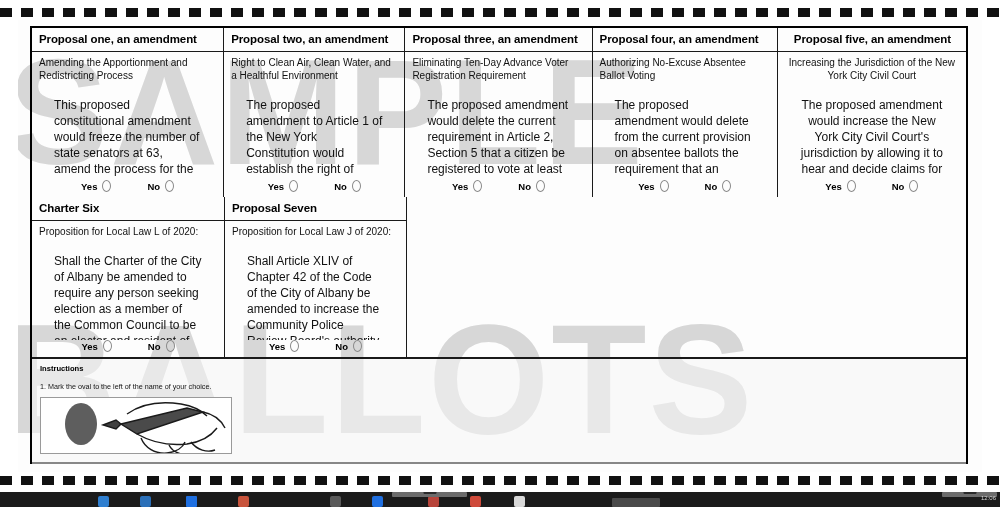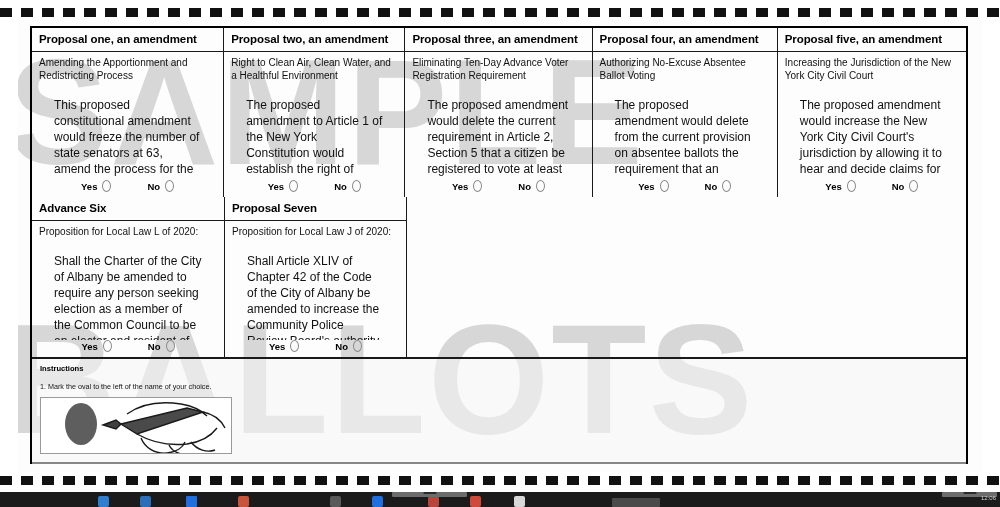--- a/index.html
+++ b/index.html
@@ -75,21 +75,21 @@
   .row1 { top: 0;   height: 169px; }
   .row2 { top: 169px; height: 160px; }
 
   .prop {
     position: relative;
     border-right: 1.5px solid #1a1a1a;
     background: transparent;
     display: flex; flex-direction: column;
     overflow: hidden;
   }
-  .prop:last-child { border-right: none; }
+  .prop:last-child { border-right: none; text-align: center; }
   .prop.empty { border-right: none; }
 
   .prop-title {
     font-size: 11.5px;
     font-weight: bold;
     color: #000;
     padding: 5px 6px 5px 7px;
     border-bottom: 1.5px solid #1a1a1a;
     line-height: 1.15;
     letter-spacing: -0.1px;
@@ -333,21 +333,21 @@
               <span class="oval"></span>
             </span>
           </div>
         </div>
 
       </div>
 
       <div class="prop-row row2">
 
         <div class="prop" style="width:193px">
-          <div class="prop-title">Advance Six</div>
+          <div class="prop-title">Charter Six</div>
           <div class="prop-body">
             <p class="prop-sub">Proposition for Local Law L of 2020:</p>
             <p class="prop-text">Shall the Charter of the City of Albany be amended to require any person seeking election as a member of the Common Council to be an elector and resident of the ward for which the person is seeking election for a continuous period of at least three hundred sixty-five (365) days prior to taking office and during the entire term of office, except in limited circumstances following reapportionment of Common Council wards?</p>
           </div>
           <div class="choice-row">
             <span class="choice">
               <span>Yes</span>
               <span class="oval"></span>
             </span>
             <span class="gap"></span>

